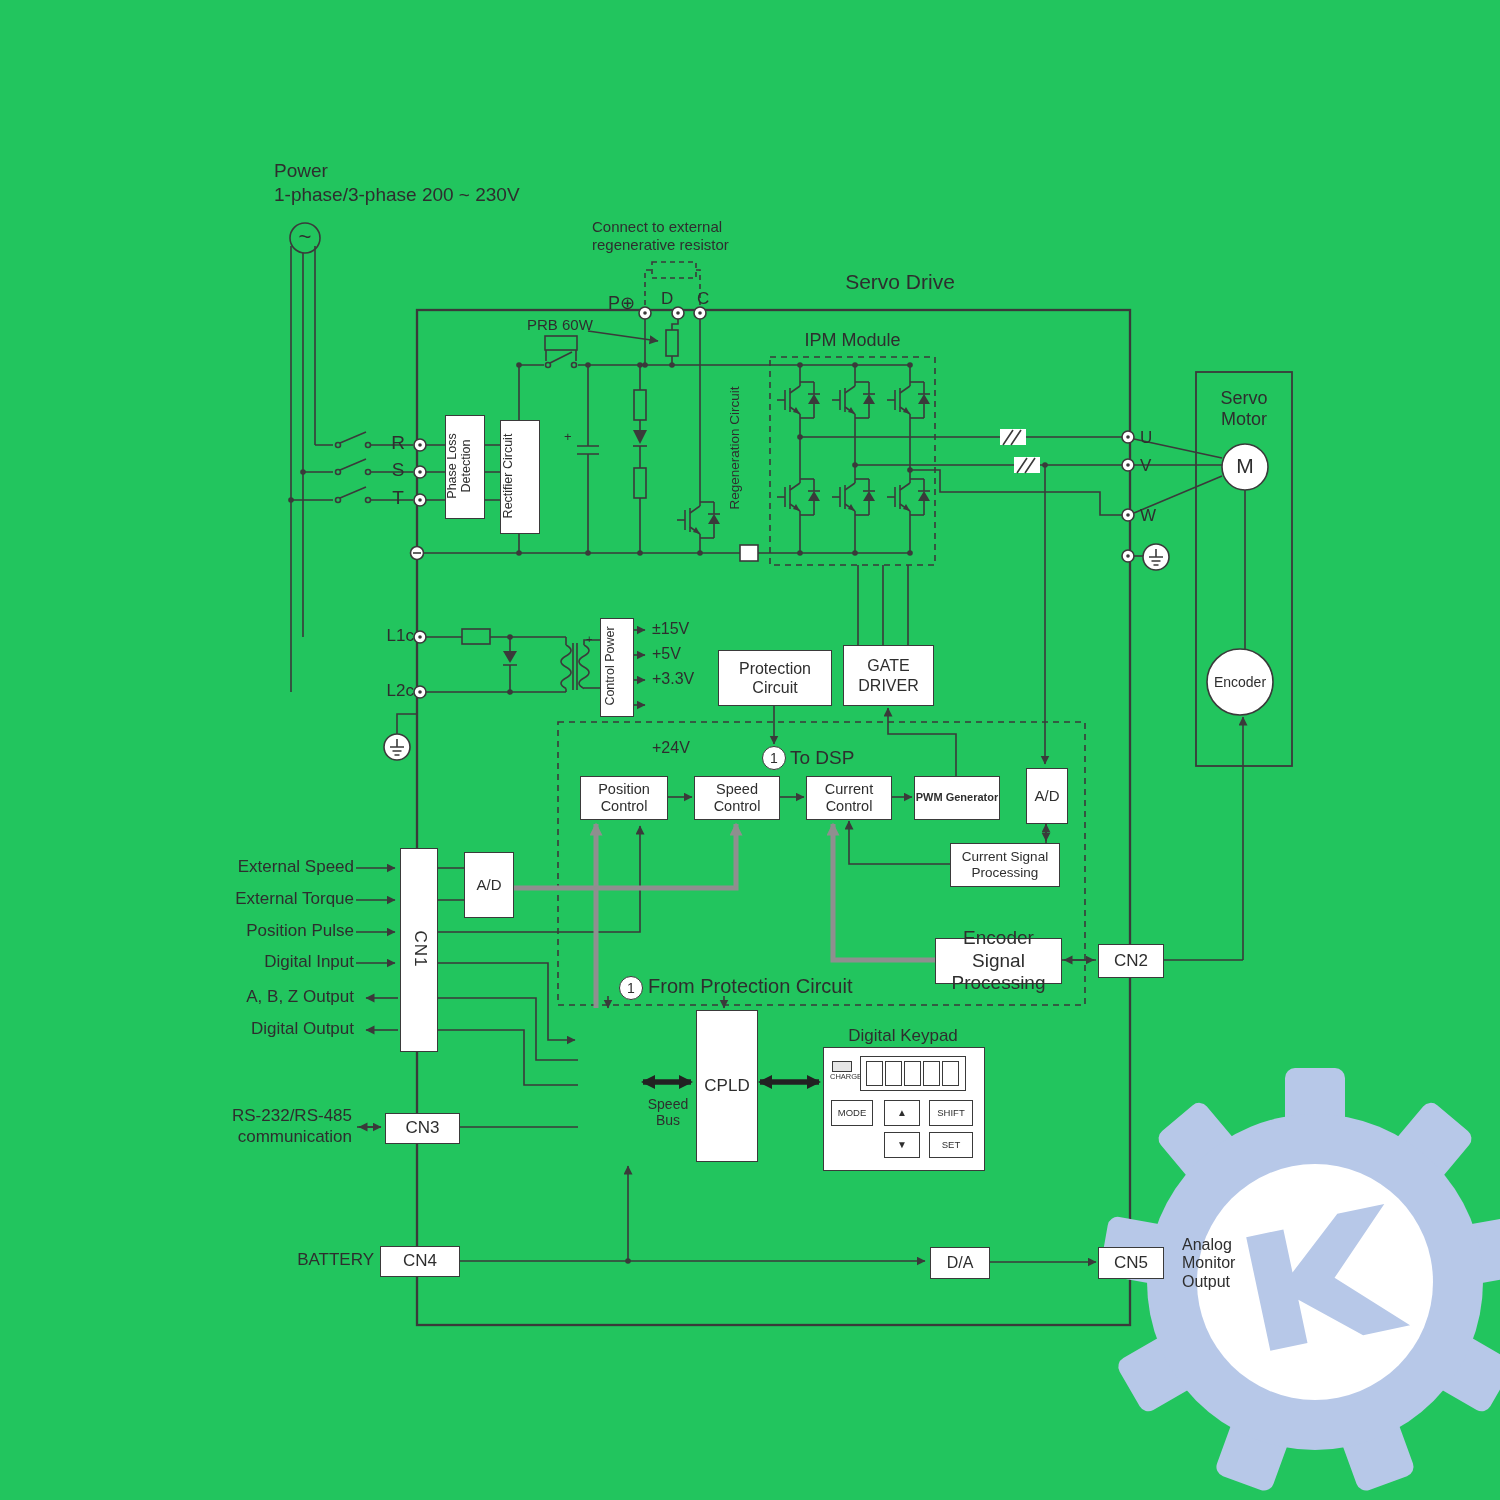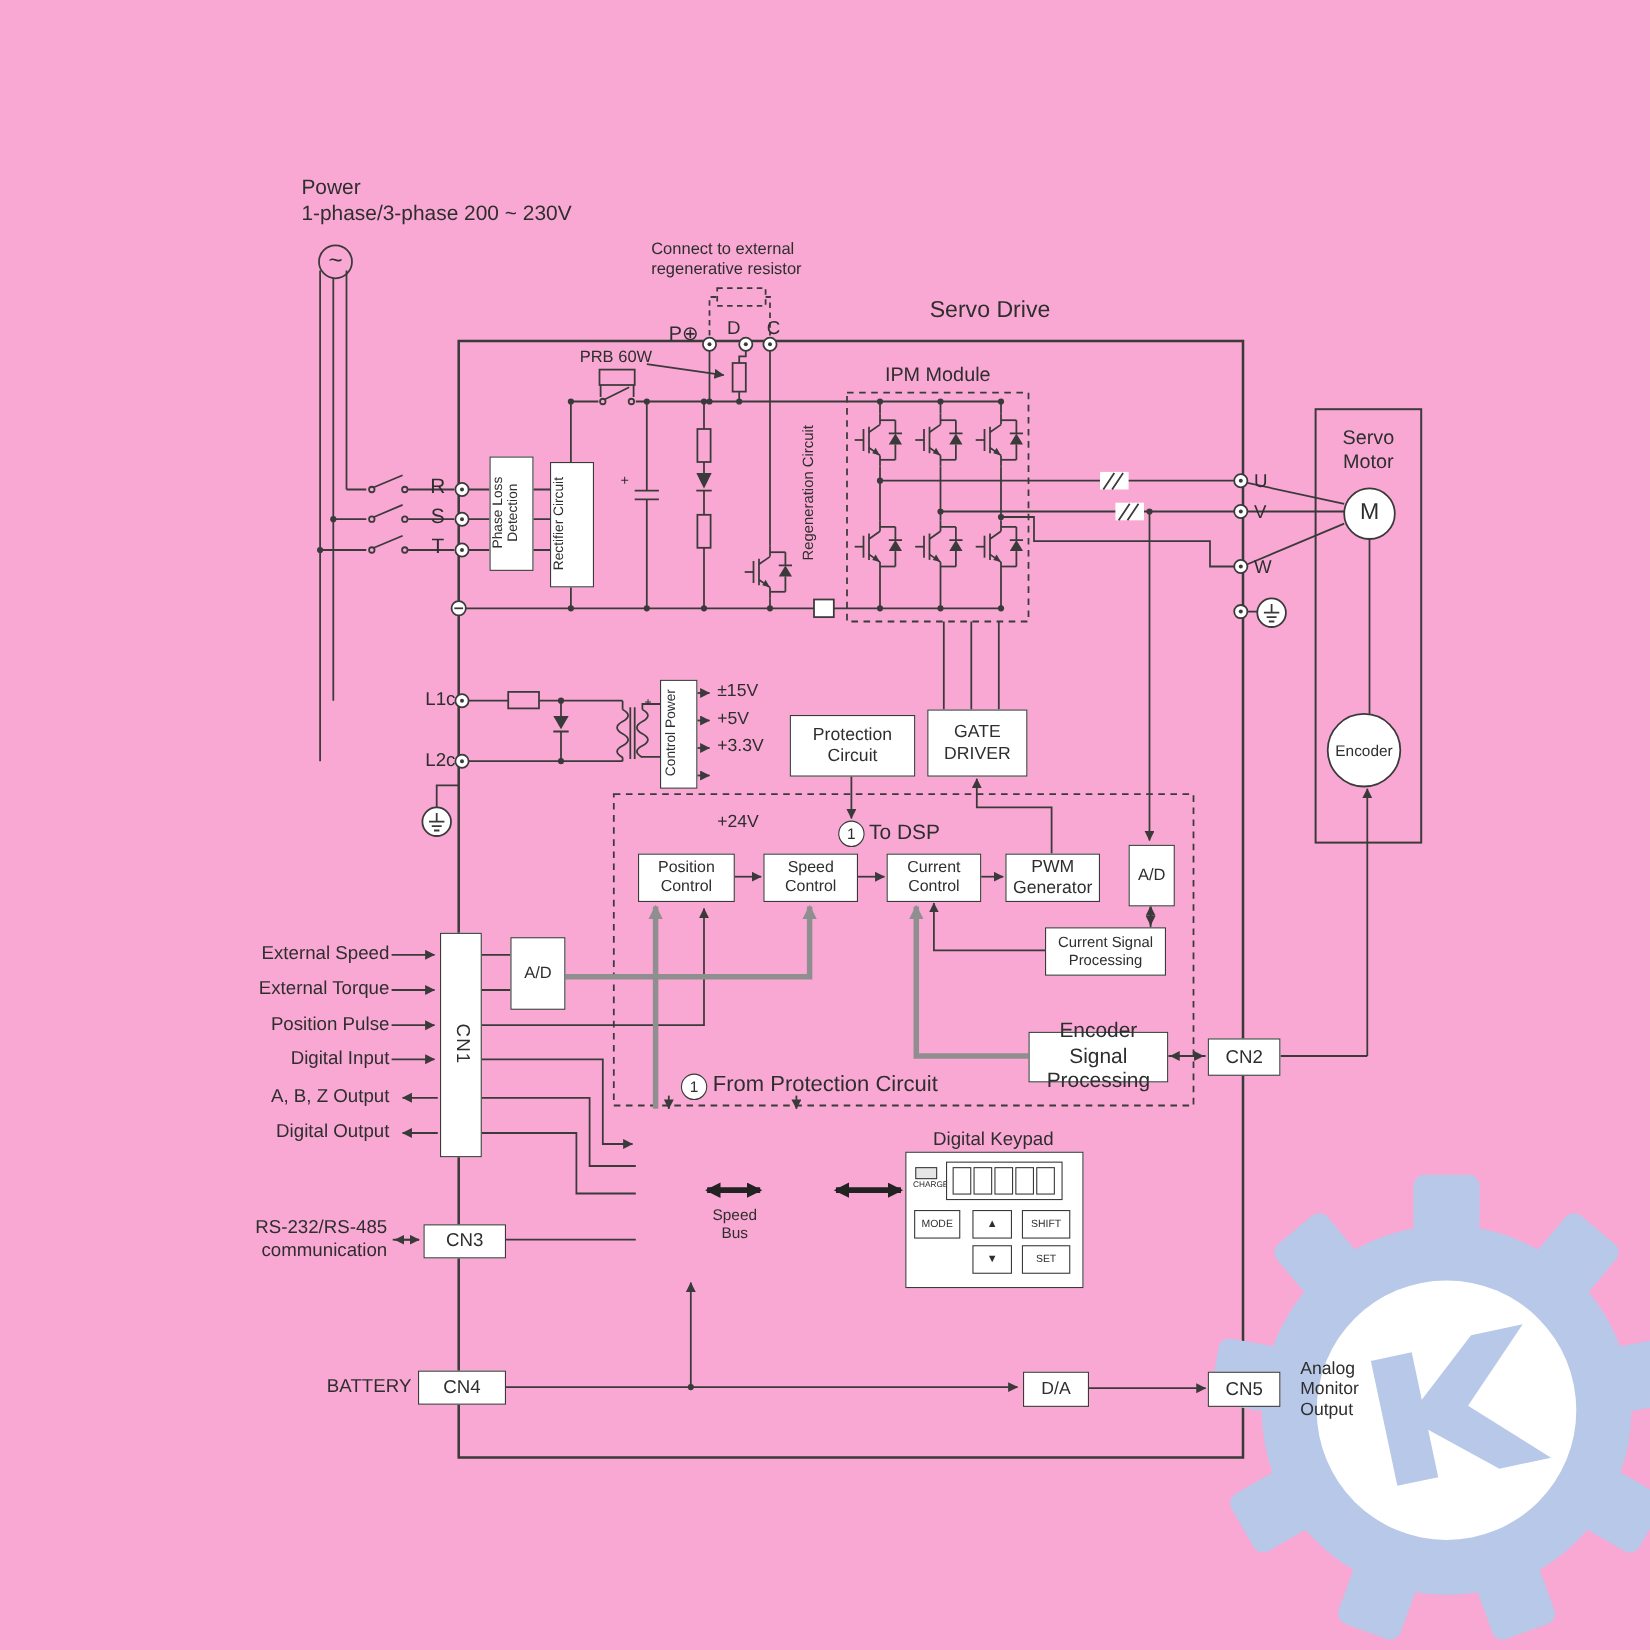--- a/index.html
+++ b/index.html
@@ -1,16 +1,16 @@
 <!DOCTYPE html>
 <html><head>
 <meta charset="utf-8">
 <style>
   html,body{margin:0;padding:0;background:#fff;}
-  #stage{position:relative;width:1500px;height:1500px;background:#f9a8d4;overflow:hidden;
+  #stage{position:relative;width:1500px;height:1500px;background:#22c55e;overflow:hidden;
          font-family:"Liberation Sans", sans-serif;color:#2e2e2e;}
   #wires{position:absolute;left:0;top:0;z-index:1;}
   .t{position:absolute;z-index:2;color:#2e2e2e;line-height:1.15;}
   .c{text-align:center;}
   .r{text-align:right;}
   .box{position:absolute;z-index:2;border:1.7px solid #3a3a3a;background:#fff;
        display:flex;align-items:center;justify-content:center;text-align:center;line-height:1.2;}
   .circ{border-radius:50%;}
   .rot{transform:rotate(-90deg);transform-origin:center;}
   .rot90{transform:rotate(90deg);transform-origin:center;}
@@ -317,39 +317,40 @@
 <div class="t" style="left:652px;top:695px;width:60px;font-size:16px;margin-top:44px;">+24V</div>
 
 <div class="box" style="left:718px;top:650px;width:112px;height:54px;font-size:16px;">Protection Circuit</div>
 <div class="box" style="left:843px;top:645px;width:89px;height:59px;font-size:16px;">GATE DRIVER</div>
 <div class="box circ thin" style="left:762px;top:746px;width:22px;height:22px;font-size:14px;">1</div>
 <div class="t" style="left:790px;top:747px;width:90px;font-size:19px;">To DSP</div>
 
 <div class="box" style="left:580px;top:776px;width:86px;height:42px;font-size:14.5px;">Position Control</div>
 <div class="box" style="left:694px;top:776px;width:84px;height:42px;font-size:14.5px;">Speed Control</div>
 <div class="box" style="left:806px;top:776px;width:84px;height:42px;font-size:14.5px;">Current Control</div>
-<div class="box" style="left:914px;top:776px;width:84px;height:42px;font-size:16px;">PWM Generator</div>
+<div class="box" style="left:914px;top:776px;width:84px;height:42px;font-size:11px;font-weight:bold;">PWM Generator</div>
 <div class="box" style="left:1026px;top:768px;width:40px;height:54px;font-size:15px;">A/D</div>
 <div class="box" style="left:950px;top:843px;width:108px;height:42px;font-size:13.5px;">Current Signal Processing</div>
 <div class="box" style="left:935px;top:938px;width:125px;height:44px;font-size:19px;">Encoder Signal Processing</div>
 <div class="box" style="left:1098px;top:944px;width:64px;height:32px;font-size:17px;">CN2</div>
 
 <div class="box" style="left:400px;top:848px;width:36px;height:202px;"></div>
 <div class="t c rot90" style="left:388px;top:937px;width:60px;height:24px;font-size:17px;letter-spacing:1px;">CN1</div>
 <div class="box" style="left:464px;top:852px;width:48px;height:64px;font-size:15px;">A/D</div>
 <div class="t r" style="left:184px;top:857px;width:170px;font-size:17px;">External Speed</div>
 <div class="t r" style="left:184px;top:889px;width:170px;font-size:17px;">External Torque</div>
 <div class="t r" style="left:184px;top:921px;width:170px;font-size:17px;">Position Pulse</div>
 <div class="t r" style="left:184px;top:952px;width:170px;font-size:17px;">Digital Input</div>
 <div class="t r" style="left:184px;top:987px;width:170px;font-size:17px;">A, B, Z Output</div>
 <div class="t r" style="left:184px;top:1019px;width:170px;font-size:17px;">Digital Output</div>
 
 <div class="box circ thin" style="left:619px;top:976px;width:22px;height:22px;font-size:14px;background:#fff;">1</div>
 <div class="t" style="left:648px;top:975px;width:290px;font-size:20px;">From Protection Circuit</div>
 
+<div class="box" style="left:696px;top:1010px;width:60px;height:150px;font-size:17px;">CPLD</div>
 <div class="t c" style="left:642px;top:1096px;width:52px;font-size:14px;">Speed Bus</div>
 
 <div class="t c" style="left:828px;top:1026px;width:150px;font-size:17px;">Digital Keypad</div>
 <div class="box" style="left:823px;top:1047px;width:160px;height:122px;"></div>
 <div class="box thin" style="left:832px;top:1061px;width:18px;height:9px;background:#e6e6e6;"></div>
 <div class="t" style="left:830px;top:1073px;width:44px;font-size:7.5px;">CHARGE</div>
 <div class="box thin" style="left:860px;top:1056px;width:104px;height:33px;"></div>
 <div class="box thin" style="left:866px;top:1061px;width:15px;height:23px;"></div>
 <div class="box thin" style="left:885px;top:1061px;width:15px;height:23px;"></div>
 <div class="box thin" style="left:904px;top:1061px;width:15px;height:23px;"></div>

